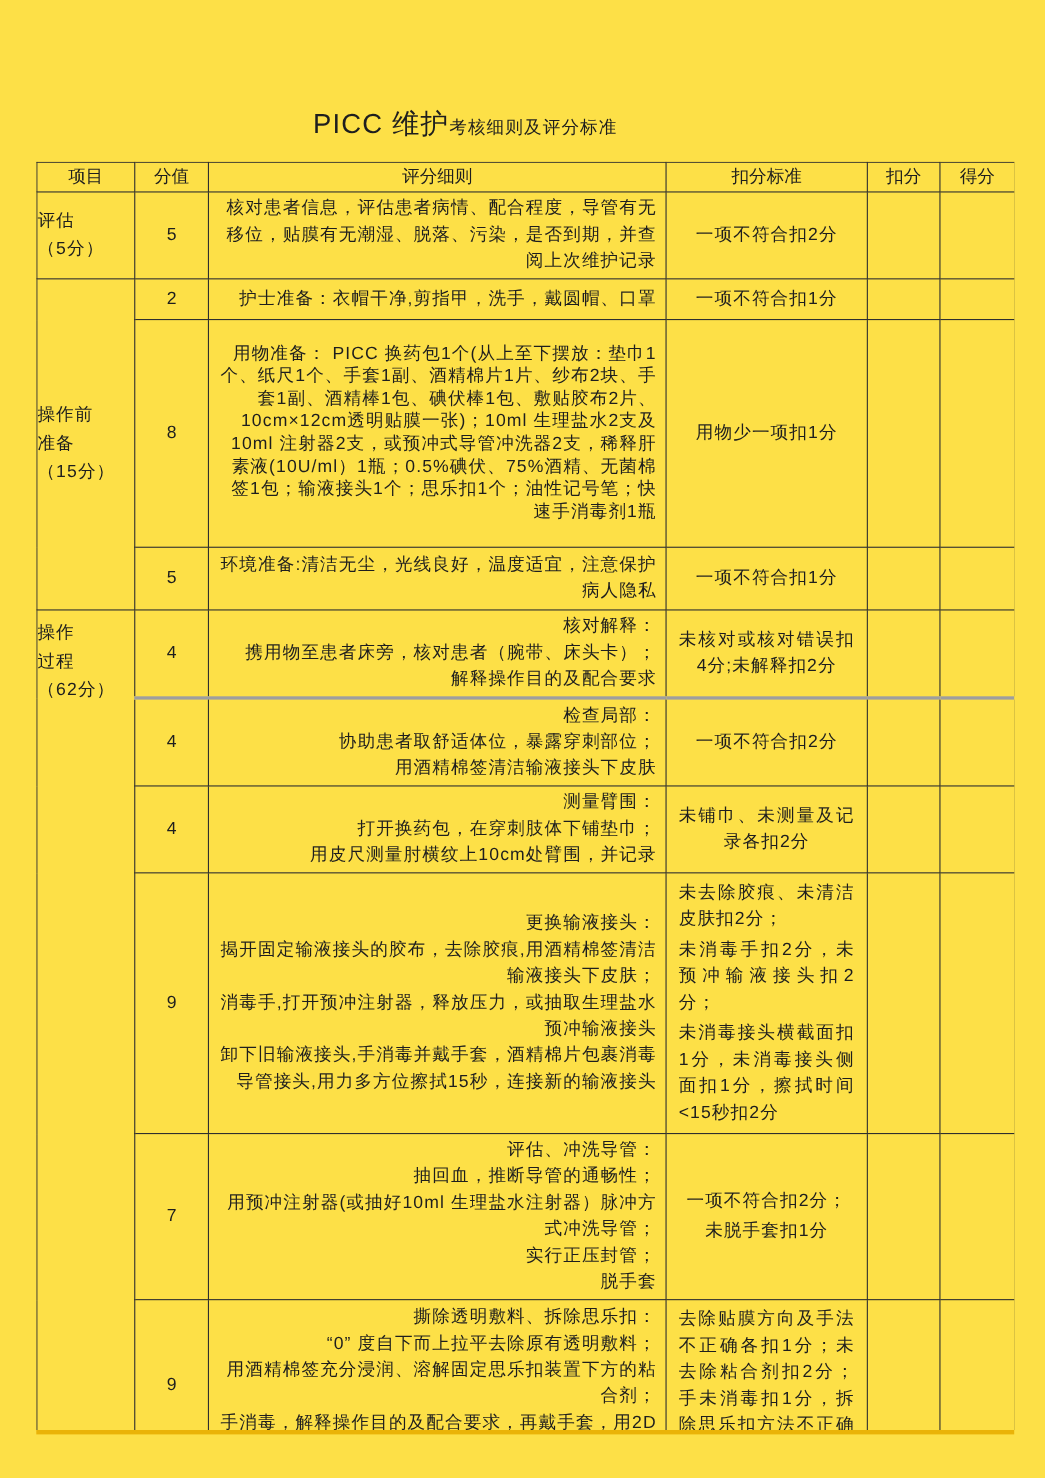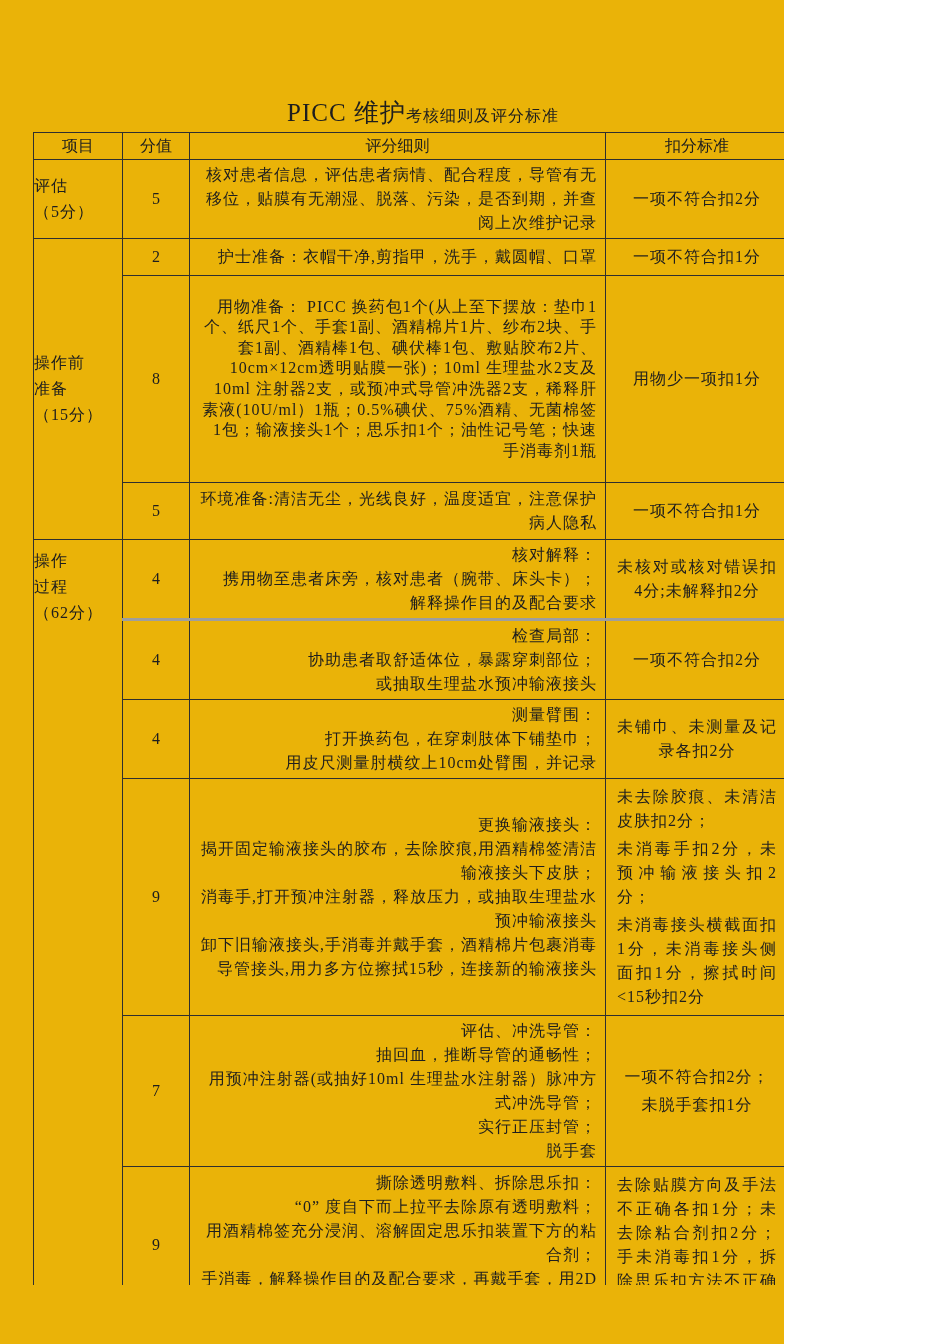--- a/index.html
+++ b/index.html
@@ -1,38 +1,38 @@
 <!DOCTYPE html>
 <html><head>
 <meta charset="utf-8">
 <style>
   html,body{margin:0;padding:0;background:#ffffff;}
   .page{
     position:relative;
-    width:784px;height:1344px;
-    background:#eab308;
-    font-family:Liberation Serif, serif;
+    width:950px;height:1344px;
+    background:#fde047;
+    font-family:Liberation Sans, sans-serif;
     color:#1e1e1e;
     overflow:hidden;
   }
   .title{
     position:absolute;
     top:96px;left:0;width:950px;
     text-align:center;
     white-space:nowrap;
   }
   .title-wrap{display:inline-block;transform:translateX(-52px);}
   .title-main{font-size:25px;letter-spacing:1px;}
   .title-sub{font-size:16px;letter-spacing:1px;}
   .table-clip{
     position:absolute;
-    left:33px;top:132px;
+    left:33px;top:147px;
     width:889px;height:1153px;
     overflow:hidden;
-    border-bottom:2px solid #eab308;
+    border-bottom:4px solid #eab308;
   }
   table.grid{
     border-collapse:collapse;
     table-layout:fixed;
     width:889px;
   }
   col.c1{width:89px}
   col.c2{width:67px}
   col.c3{width:416px}
   col.c4{width:183px}
@@ -182,21 +182,21 @@
           <p>未核对或核对错误扣4分;未解释扣2分</p>
         </td>
         <td class="tb"></td>
         <td class="tb"></td>
       </tr>
       <tr class="row-f">
         <td class="score">4</td>
         <td class="crit">
           <p>检查局部：</p>
           <p>协助患者取舒适体位，暴露穿刺部位；</p>
-          <p>或抽取生理盐水预冲输液接头</p>
+          <p>用酒精棉签清洁输液接头下皮肤</p>
         </td>
         <td class="ded center">
           <p>一项不符合扣2分</p>
         </td>
         <td></td>
         <td></td>
       </tr>
       <tr class="row-g">
         <td class="score">4</td>
         <td class="crit">

